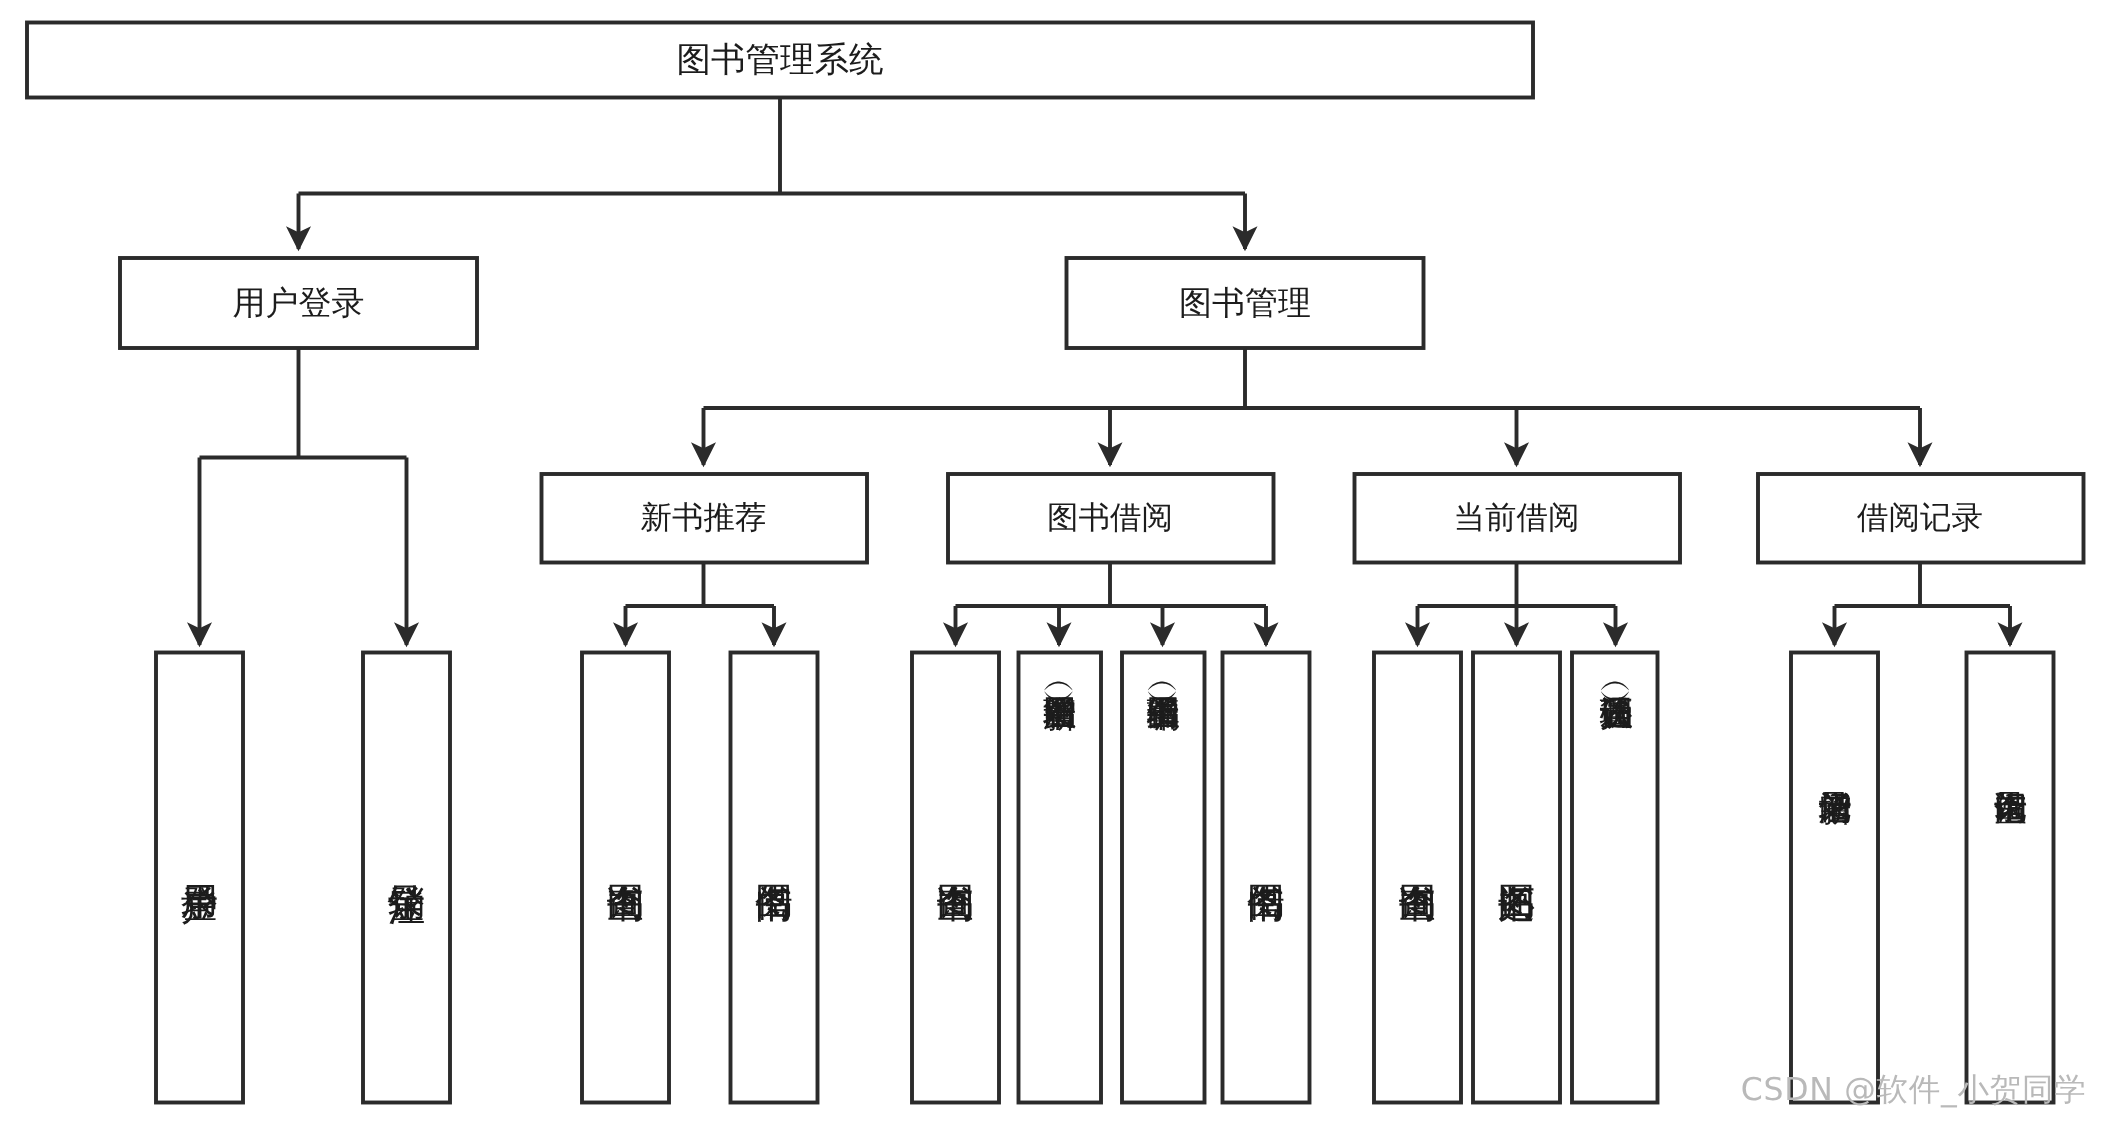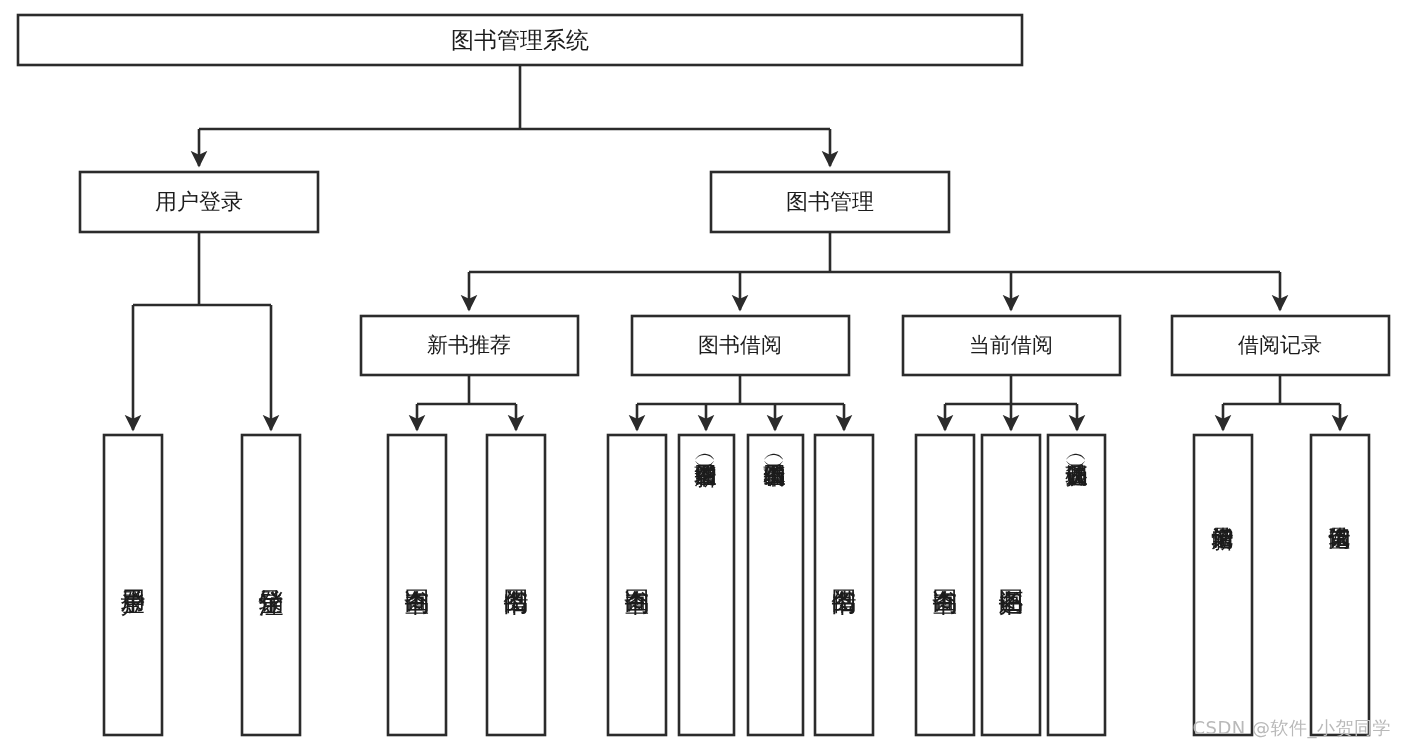--- a/index.html
+++ b/index.html
@@ -53,21 +53,21 @@
   }
   .arrow-head {
     fill: #2b2b2b;
     stroke: none;
   }
   .watermark {
     position: absolute;
     right: 14px;
     bottom: 7px;
     font-family: "DejaVu Sans", "Liberation Sans", sans-serif;
-    font-size: 18px;
+    font-size: 21px;
     color: #b9b9b9;
     white-space: nowrap;
     letter-spacing: 0.5px;
   }
 </style>
 </head>
 <body>
 
 <div id="diagram-root">
 

